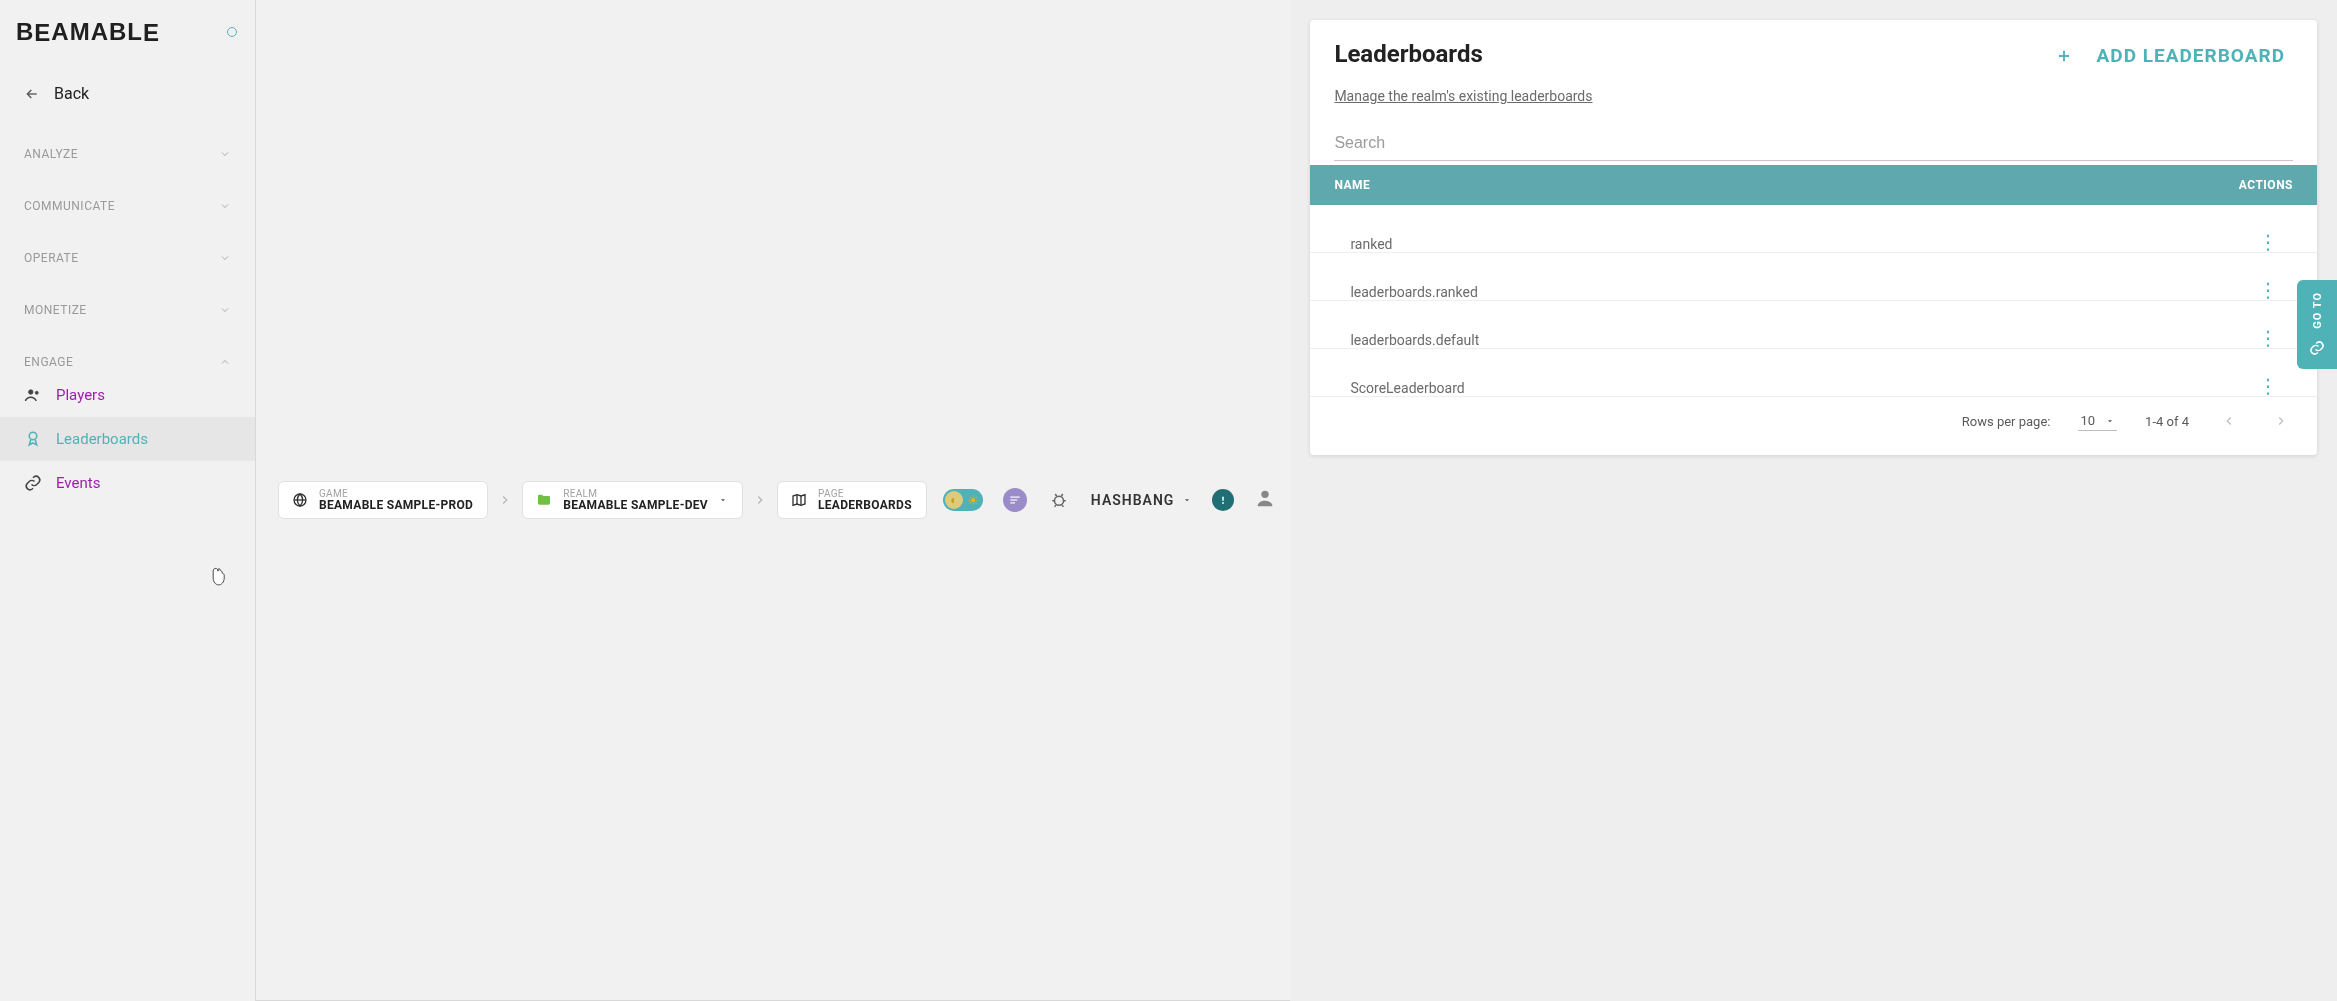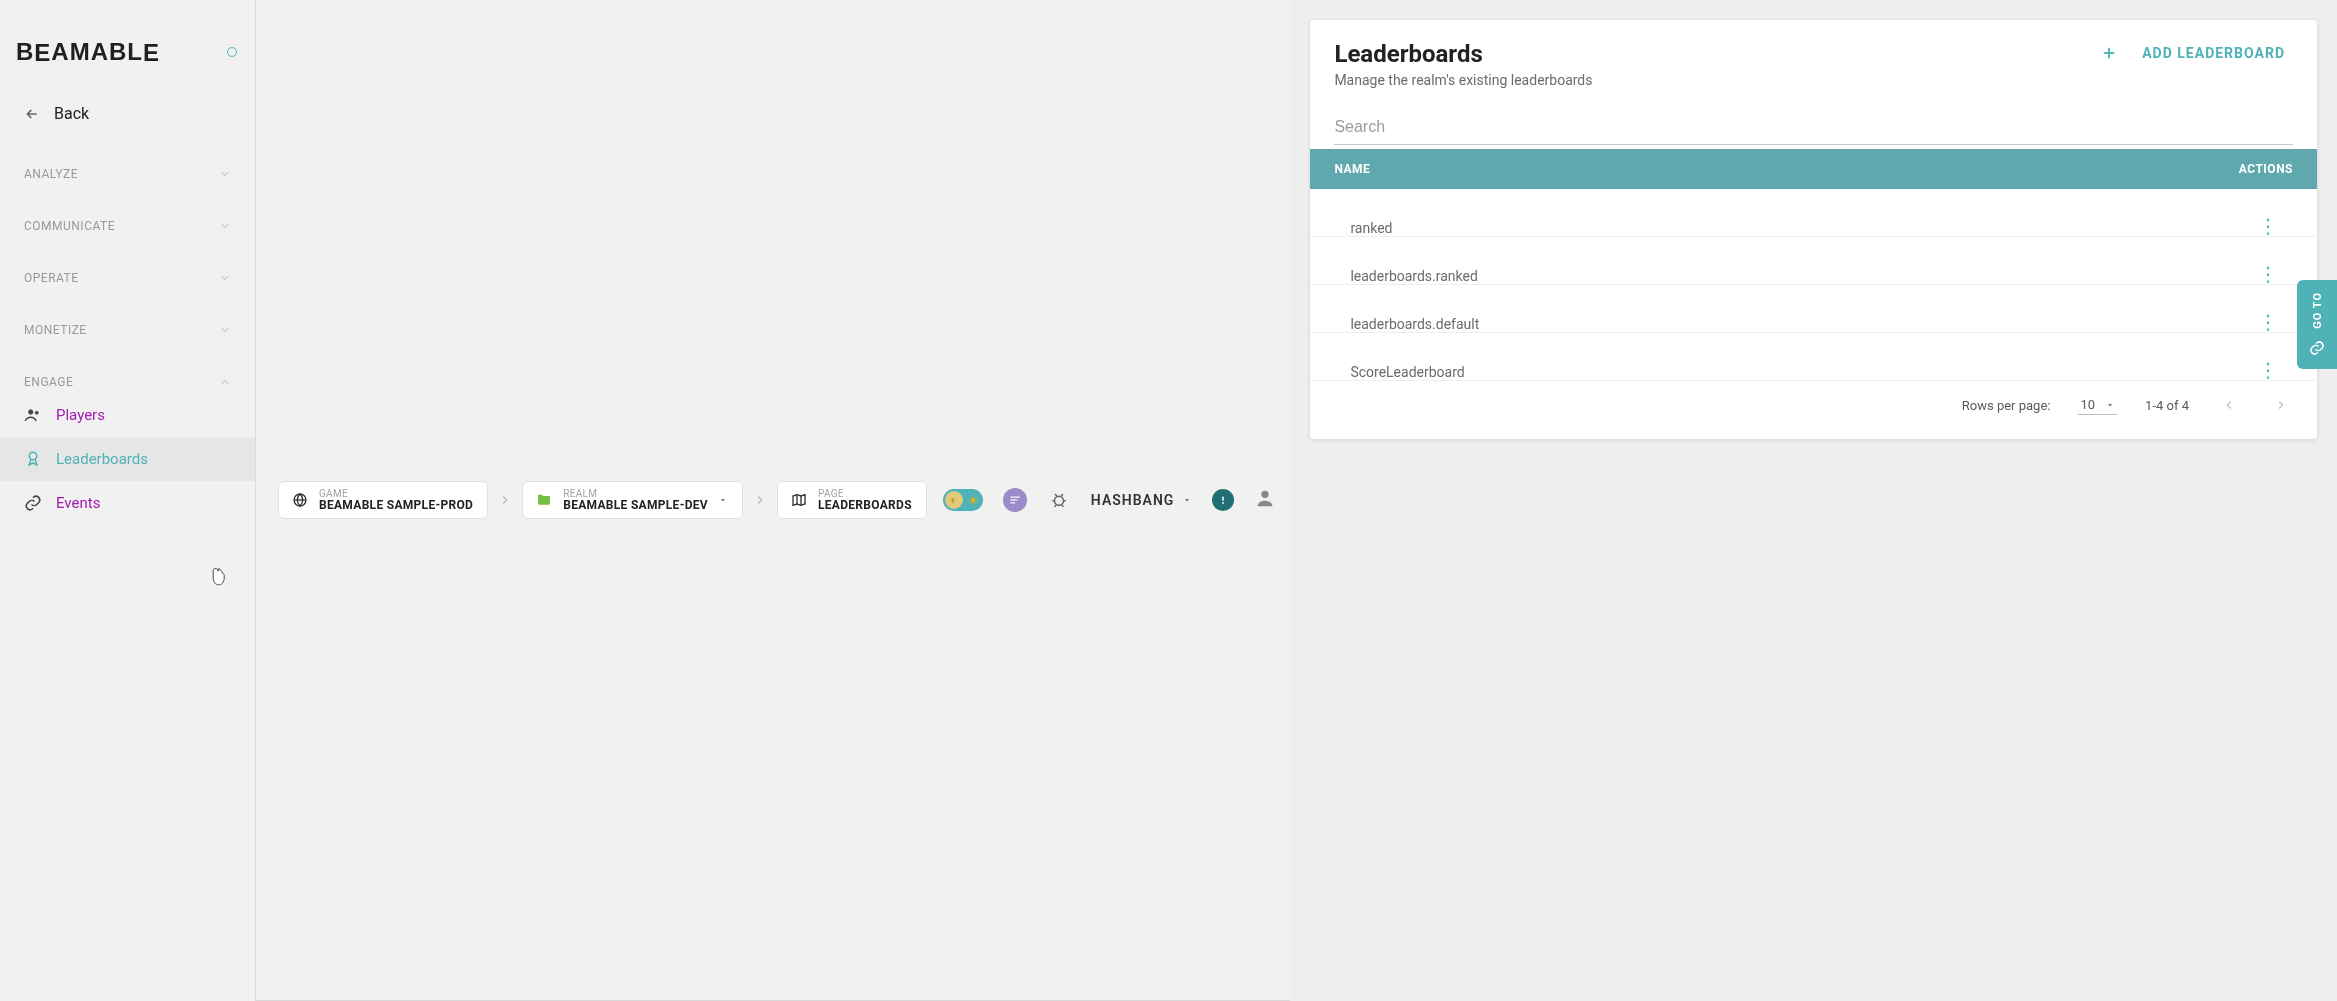--- a/index.html
+++ b/index.html
@@ -17,21 +17,20 @@
     width:256px;
     background:#f1f1f1;
     border-right:1px solid #d8d8d8;
     display:flex;
     flex-direction:column;
     flex-shrink:0;
   }
   .logo-row {
     display:flex; align-items:center; justify-content:space-between;
     padding:18px 18px 18px 16px;
-    margin-top:20px;
   }
   .logo {
     font-weight:800;
     font-size:24px;
     letter-spacing:1px;
     font-family:"Helvetica Neue", Arial, sans-serif;
   }
   .logo .logo-e {
     display:inline-block;
     position:relative;
@@ -147,25 +146,25 @@
     background:#fff;
     border-radius:4px;
     box-shadow:0 1px 4px rgba(0,0,0,0.12);
     padding-bottom:4px;
   }
   .card-header {
     display:flex; justify-content:space-between; align-items:flex-start;
     padding:20px 24px 10px 24px;
   }
   .card-title { font-size:24px; font-weight:700; color:#222; }
-  .card-subtitle { font-size:14px; color:#6b6b6b; margin-top:4px; }
+  .card-subtitle { font-size:14px; color:#6b6b6b; margin-top:20px;text-decoration:underline; }
   .add-btn {
     display:flex; align-items:center; gap:24px;
     color:#4fb2b7;
-    font-size:14px; font-weight:700; letter-spacing:1px;
+    font-size:19px; font-weight:700; letter-spacing:1px;
     cursor:pointer;
     padding:4px 8px;
   }
   .search-wrap {
     padding: 12px 24px 4px 24px;
   }
   .search-input {
     width:100%;
     border:none;
     border-bottom:1px solid #c8c8c8;

